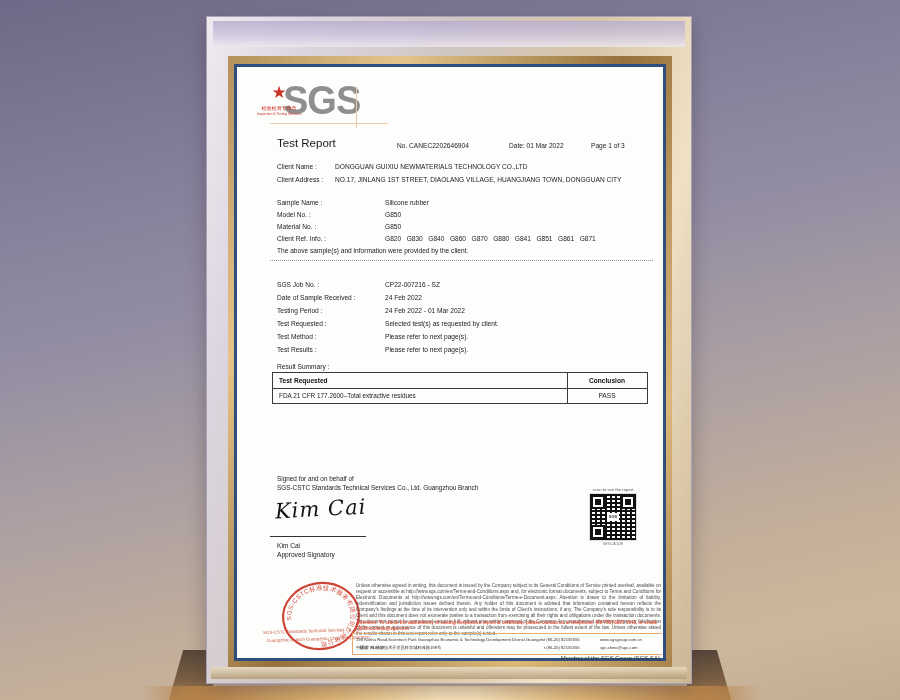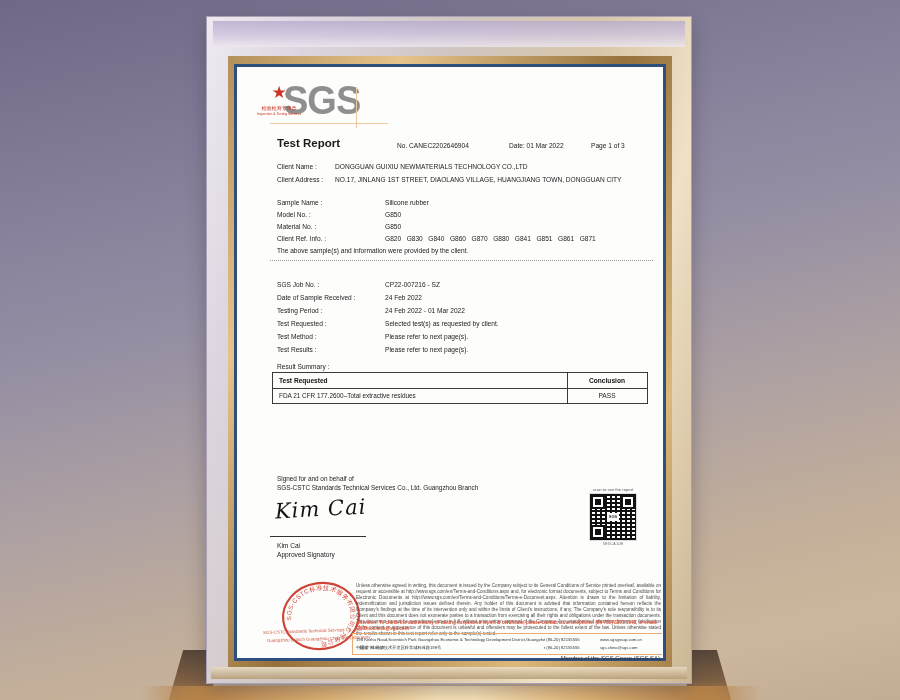--- a/index.html
+++ b/index.html
@@ -24,21 +24,21 @@
   .f-gold{position:absolute;left:22px;top:40px;right:20px;bottom:17px;
     background:linear-gradient(120deg,#b4905a 0%,#e6c489 22%,#96713d 50%,#dcb97a 80%,#a9834c 100%);}
   .f-navy{position:absolute;left:28px;top:48px;right:26px;bottom:23px;background:#2e4e7e;}
   .f-paper{position:absolute;left:31px;top:51px;right:29px;bottom:26px;background:#fdfdfc;}
   
   .f-paper *{position:absolute;}
   .sgs-logo{left:46px;top:12px;font-size:38px;font-weight:bold;color:#8f8f8f;letter-spacing:-1px;
     transform:scaleY(1.05);font-family:"Liberation Sans",sans-serif;}
   .logo-hline{left:33px;top:56px;width:118px;height:1px;background:#edc9a0;}
   .logo-vline{left:119px;top:20px;width:1px;height:41px;background:#edc9a0;}
-  .doc-title{left:40px;top:70px;font-size:11.5px;font-weight:bold;color:#1a1a1a;}
+  .doc-title{left:40px;top:70px;font-size:11.5px;font-weight:normal;color:#1a1a1a;}
   .hdr-no{left:160px;top:75px;font-size:6.6px;color:#222;}
   .hdr-date{left:272px;top:75px;font-size:6.6px;color:#222;}
   .hdr-page{left:354px;top:75px;font-size:6.6px;color:#222;}
   .row{left:40px;font-size:6.6px;color:#222;white-space:pre;}
   .lbl{position:static;display:inline-block;}
   .client-row .lbl{width:58px;}
   .field-row .lbl{width:108px;}
   .dotline{left:33px;top:193px;width:383px;height:1px;border-top:1px dotted #999;}
   .summary-lbl{left:40px;top:296px;font-size:6.6px;color:#222;}
   .rtable{left:35px;top:305px;width:374px;height:30px;border:1px solid #3a3a3a;}

